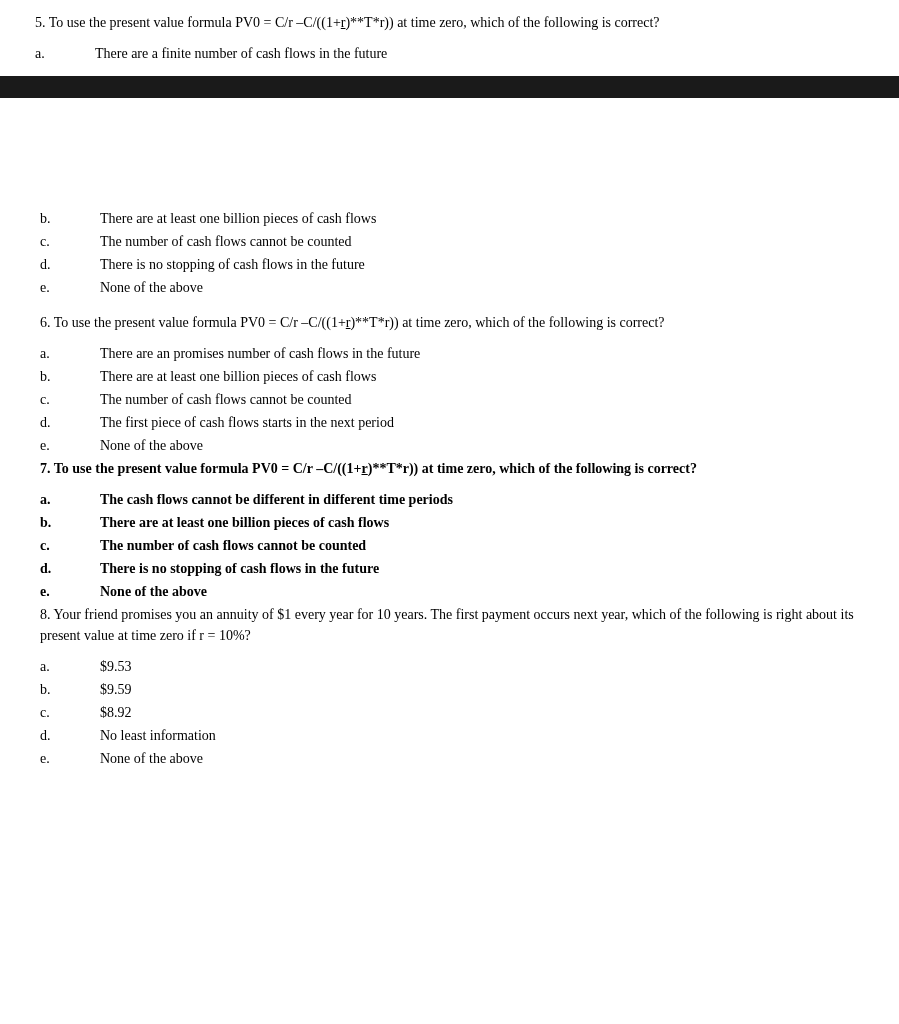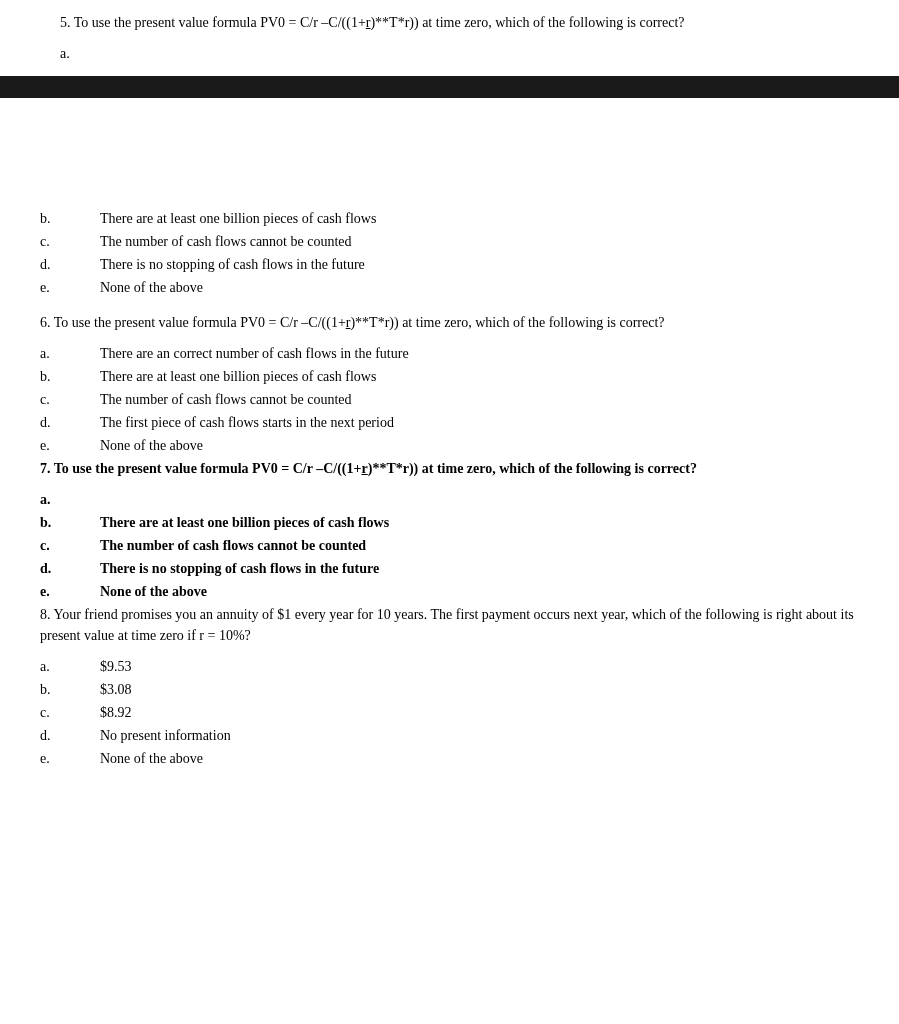--- a/index.html
+++ b/index.html
@@ -13,21 +13,21 @@
       font-size: 14px;
       color: #000;
       width: 899px;
     }
     .page {
       width: 899px;
       min-height: 1024px;
       background: #fff;
     }
     .question-section-top {
-      padding: 12px 40px 8px 60px;
+      padding: 12px 40px 8px 35px;
       border-bottom: none;
     }
     .dark-bar {
       width: 100%;
       height: 22px;
       background: #1a1a1a;
     }
     .question-section-main {
       padding: 10px 40px 16px 40px;
     }
@@ -72,20 +72,21 @@
 <div class="page">
 
   <div class="question-section-top">
     <p class="question-title">
       <span>5. </span>
       <span>To use the present value formula PV0 = C/r –C/((1+</span><span class="underline">r</span><span>)**T*r)) at time zero,   which of the following is correct?</span>
     </p>
     <ul class="answer-list q5-answers">
       <li class="answer-item q5-answer-a">
         <span class="answer-letter">a.</span>
+        <span class="answer-text">There are a finite number of cash flows in the future</span>
       </li>
     </ul>
   </div>
 
   <div class="dark-bar"></div>
 
   <div class="question-section-main">
 
     <div class="spacer-top"></div>
 
@@ -109,21 +110,21 @@
     </ul>
 
     <div style="margin-top: 14px;">
       <p class="question-title">
         <span>6. </span>
         <span>To use the present value formula PV0 = C/r –C/((1+</span><span class="underline">r</span><span>)**T*r)) at time zero,   which of the following is correct?</span>
       </p>
       <ul class="answer-list">
         <li class="answer-item">
           <span class="answer-letter">a.</span>
-          <span class="answer-text">There are an correct number of cash flows in the future</span>
+          <span class="answer-text">There are an promises number of cash flows in the future</span>
         </li>
         <li class="answer-item">
           <span class="answer-letter">b.</span>
           <span class="answer-text">There are at least one billion pieces of cash flows</span>
         </li>
         <li class="answer-item">
           <span class="answer-letter">c.</span>
           <span class="answer-text">The number of cash flows cannot be counted</span>
         </li>
         <li class="answer-item">
@@ -138,20 +139,21 @@
     </div>
 
     <div style="margin-top: 0; font-weight: bold;">
       <p class="question-title">
         <span>7. </span>
         <span>To use the present value formula PV0 = C/r –C/((1+</span><span class="underline">r</span><span>)**T*r)) at time zero,   which of the following is correct?</span>
       </p>
       <ul class="answer-list">
         <li class="answer-item">
           <span class="answer-letter">a.</span>
+          <span class="answer-text">The cash flows cannot be different in different time periods</span>
         </li>
         <li class="answer-item">
           <span class="answer-letter">b.</span>
           <span class="answer-text">There are at least one billion pieces of cash flows</span>
         </li>
         <li class="answer-item">
           <span class="answer-letter">c.</span>
           <span class="answer-text">The number of cash flows cannot be counted</span>
         </li>
         <li class="answer-item">
@@ -170,29 +172,29 @@
         <span>8. </span>
         <span>Your friend promises you an annuity of $1 every year for 10 years. The first payment occurs next year, which of the following is right about its present value at time zero if r = 10%?</span>
       </p>
       <ul class="answer-list">
         <li class="answer-item">
           <span class="answer-letter">a.</span>
           <span class="answer-text">$9.53</span>
         </li>
         <li class="answer-item">
           <span class="answer-letter">b.</span>
-          <span class="answer-text">$3.08</span>
+          <span class="answer-text">$9.59</span>
         </li>
         <li class="answer-item">
           <span class="answer-letter">c.</span>
           <span class="answer-text">$8.92</span>
         </li>
         <li class="answer-item">
           <span class="answer-letter">d.</span>
-          <span class="answer-text">No present information</span>
+          <span class="answer-text">No least information</span>
         </li>
         <li class="answer-item">
           <span class="answer-letter">e.</span>
           <span class="answer-text">None of the above</span>
         </li>
       </ul>
     </div>
 
   </div>
 

